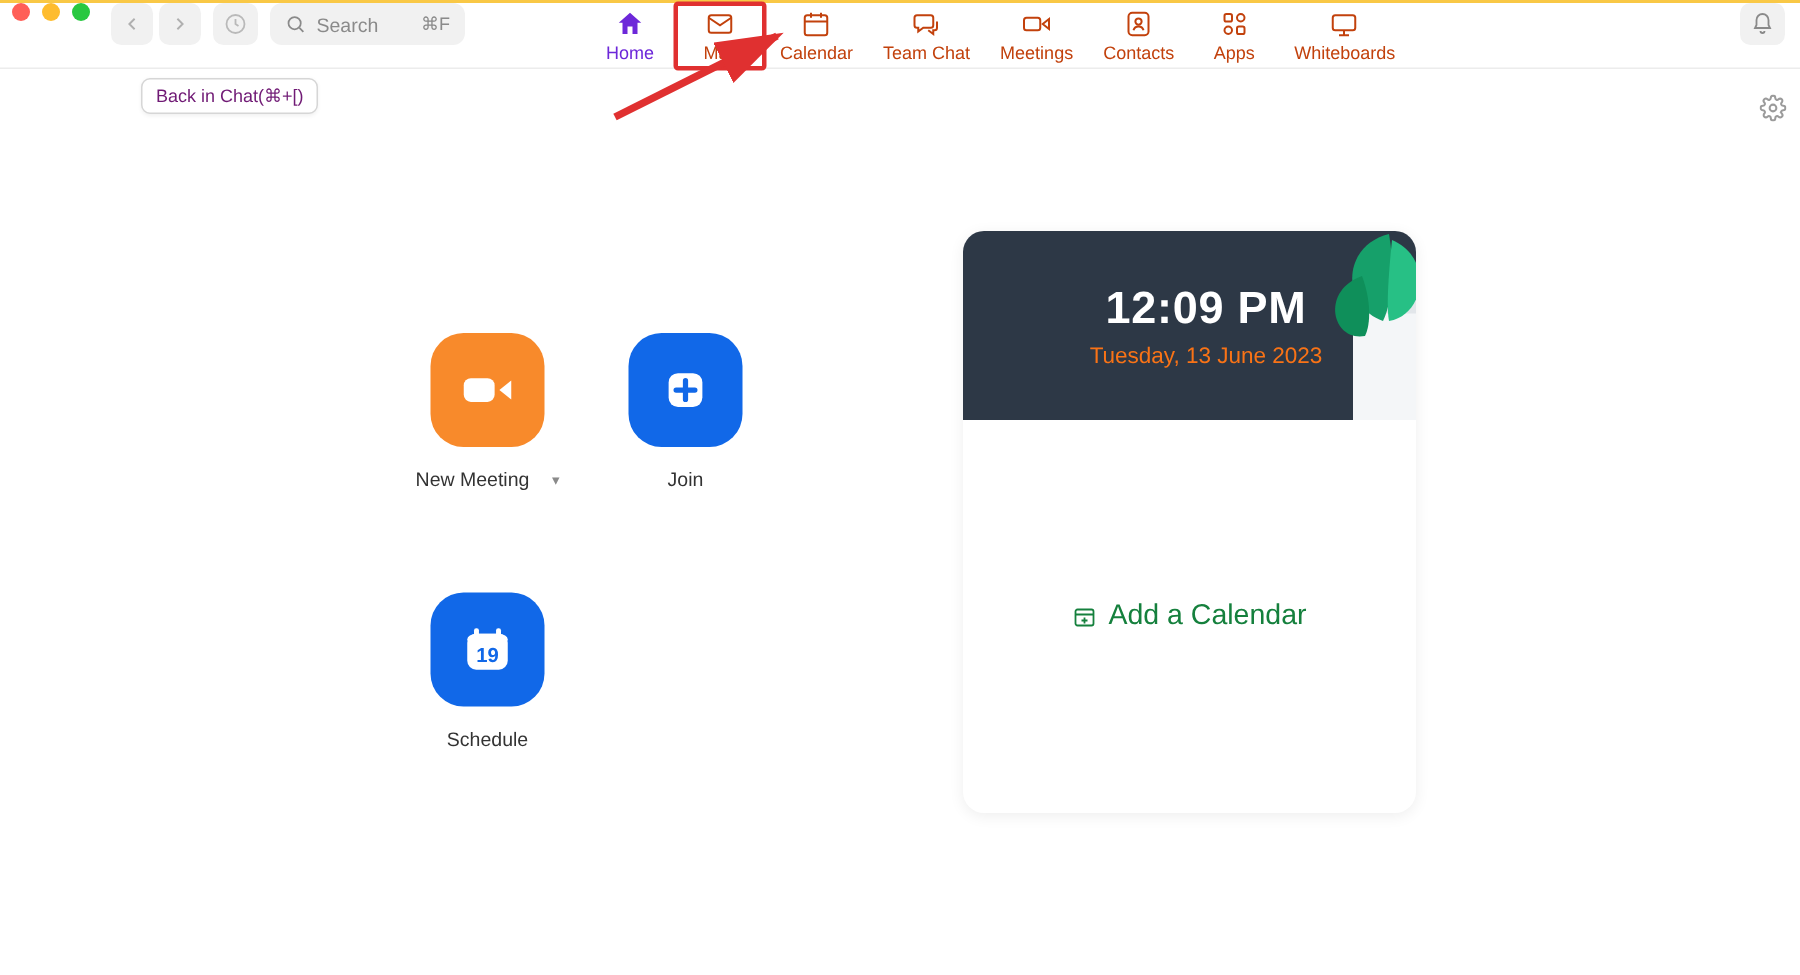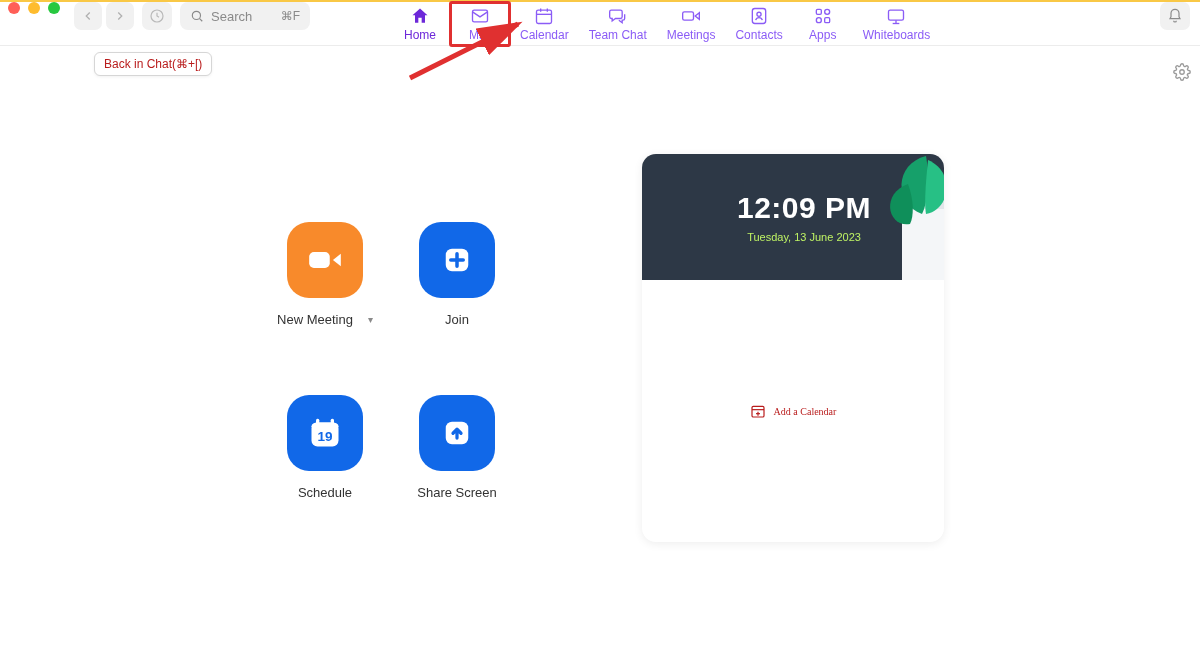--- a/index.html
+++ b/index.html
@@ -38,37 +38,37 @@
     margin-right:8px; cursor:pointer;
   }
   .search-box {
     width:130px; height:28px; border-radius:8px; background:#f1f1f1;
     display:flex; align-items:center; padding:0 10px; color:#8a8a8a; gap:7px;
   }
   .search-box .kbd { margin-left:auto; font-size:12px; color:#8a8a8a;}
   .tabs { display:flex; gap:0; margin-left:80px; align-items:flex-start; height:44px;}
   .tab {
     display:flex; flex-direction:column; align-items:center; justify-content:center;
-    min-width:60px; height:44px; padding:0 10px; cursor:pointer; color:#8b5cf6; gap:2px;
+    min-width:60px; height:44px; padding:0 10px; cursor:pointer; color:#c2410c; gap:2px;
     position:relative;
   }
   .tab svg { width:20px; height:20px; }
   .tab .label { font-size:12px; }
   .tab.active { color:#6d28d9; }
   .tab.highlighted { outline:3px solid #e03030; outline-offset:-2px; border-radius:2px;}
   .header-right { margin-left:auto; display:flex; gap:10px; align-items:center;}
   .bell-btn {
     width:30px; height:28px; border-radius:7px; background:#f1f1f1;
     display:flex; align-items:center; justify-content:center; color:#8a8a8a; cursor:pointer;
   }
   
   .tooltip {
     position:absolute; top:52px; left:94px;
     background:#fff; border:1px solid #d6d6d6; border-radius:6px;
-    padding:4px 9px; font-size:12px; color:#b91c1c; box-shadow:0 1px 3px rgba(0,0,0,.06);
+    padding:4px 9px; font-size:12px; color:#701a75; box-shadow:0 1px 3px rgba(0,0,0,.06);
   }
   
   .settings-gear {
     position:absolute; right:8px; top:62px; color:#9b9b9b; cursor:pointer;
     width:20px; height:20px; display:flex; align-items:center; justify-content:center;
   }
   
   .red-arrow {
     position:absolute; top:16px; left:400px; width:150px; height:70px; pointer-events:none;
   }
@@ -93,24 +93,24 @@
     position:absolute; top:108px; left:642px;
     width:302px; height:388px; border-radius:14px;
     background:#fff; box-shadow:0 2px 10px rgba(0,0,0,.07);
     overflow:hidden; display:flex; flex-direction:column;
   }
   .widget-header {
     height:126px; background:#2d3846; position:relative; color:#fff;
     display:flex; flex-direction:column; align-items:center; justify-content:center;padding-left:22px;
   }
   .widget-time { font-size:30px; font-weight:600; letter-spacing:.5px;}
-  .widget-date { font-size:11px; margin-top:6px; color:#bef264;}
+  .widget-date { font-size:15px; margin-top:6px; color:#f97316;}
   .plant { position:absolute; bottom:0; right:0; width:80px; height:126px;}
   .widget-body { flex:1; display:flex; align-items:center; justify-content:center;}
-  .add-cal { display:flex; align-items:center; gap:8px; color:#b91c1c; cursor:pointer; font-size:10px;font-family:Liberation Serif, serif;}
+  .add-cal { display:flex; align-items:center; gap:8px; color:#15803d; cursor:pointer; font-size:19px;}
 </style>
 </head>
 <body>
 
 <div class="top-stripe"></div>
 
 <div class="header">
   <div class="traffic-lights">
     <div class="tl red"></div>
     <div class="tl yellow"></div>
@@ -270,29 +270,20 @@
             <rect x="3" y="5" width="18" height="16" rx="4" fill="#fff"></rect>
             <rect x="3" y="5" width="18" height="5" rx="4" fill="#fff"></rect>
             <rect x="6" y="2.5" width="2.2" height="4" rx="1" fill="#fff"></rect>
             <rect x="15.8" y="2.5" width="2.2" height="4" rx="1" fill="#fff"></rect>
             <text x="12" y="17.5" text-anchor="middle" font-size="9" font-weight="700" fill="#1168e8">19</text>
           </svg>
       </div>
       <div class="caption">Schedule</div>
     </div>
 
-    <div class="action">
-      <div class="tile blue">
-        <svg width="30" height="30" viewBox="0 0 24 24" fill="#fff">
-            <rect x="3" y="3" width="18" height="18" rx="5" fill="#fff"></rect>
-            <path d="M12 16V9m0 0l-3.2 3.2M12 9l3.2 3.2" stroke="#1168e8" stroke-width="2.6" stroke-linecap="round" stroke-linejoin="round" fill="none"></path>
-          </svg>
-      </div>
-      <div class="caption">Share Screen</div>
-    </div>
   </div>
 
   <div class="widget">
     <div class="widget-header">
       <div class="widget-time">12:09 PM</div>
       <div class="widget-date">Tuesday, 13 June 2023</div>
       <svg class="plant" viewBox="0 0 80 126">
         <rect x="38" y="45" width="42" height="81" fill="#f4f6f8"></rect>
         <rect x="38" y="45" width="42" height="10" fill="#e2e6ea"></rect>
         <path d="M58 60 C30 50 30 10 62 2 C66 24 64 48 58 60 Z" fill="#16a06a"></path>

